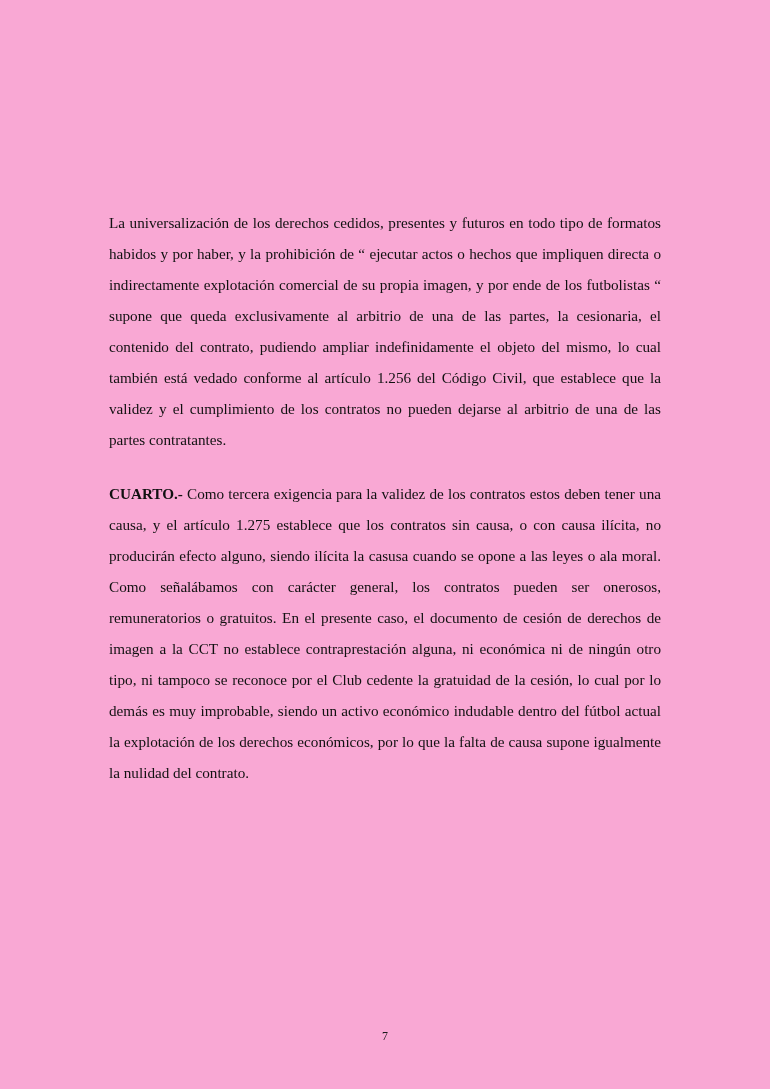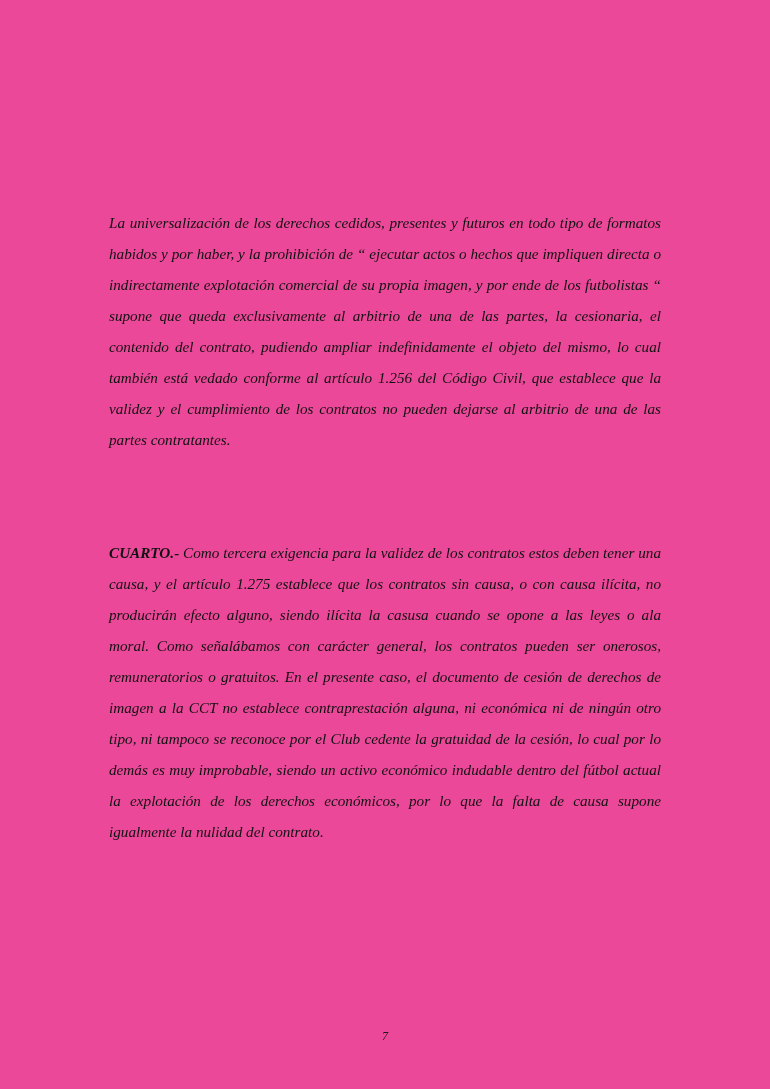--- a/index.html
+++ b/index.html
@@ -12,40 +12,39 @@
     width: 770px;
     height: 1089px;
     position: relative;
     font-family: "Liberation Serif", "DejaVu Serif", serif;
     color: #000000;
     overflow: hidden;
   }
   .page {
     position: absolute;
     inset: 0;
-    background: #ec4899;
-    font-style: italic;
+    background: #f9a8d4;
   }
   .content {
     position: absolute;
     left: 109px;
     top: 207px;
     width: 552px;
   }
   .para {
     font-size: 15.2px;
     line-height: 31px;
     text-align: justify;
     text-justify: inter-word;
     margin: 0;
     color: #111111;
     -webkit-font-smoothing: antialiased;
   }
   .para + .para {
-    margin-top: 82px;
+    margin-top: 23px;
   }
   .para .lead {
     font-weight: bold;
   }
   .footer {
     position: absolute;
     left: 0;
     right: 0;
     top: 1026px;
     text-align: center;

